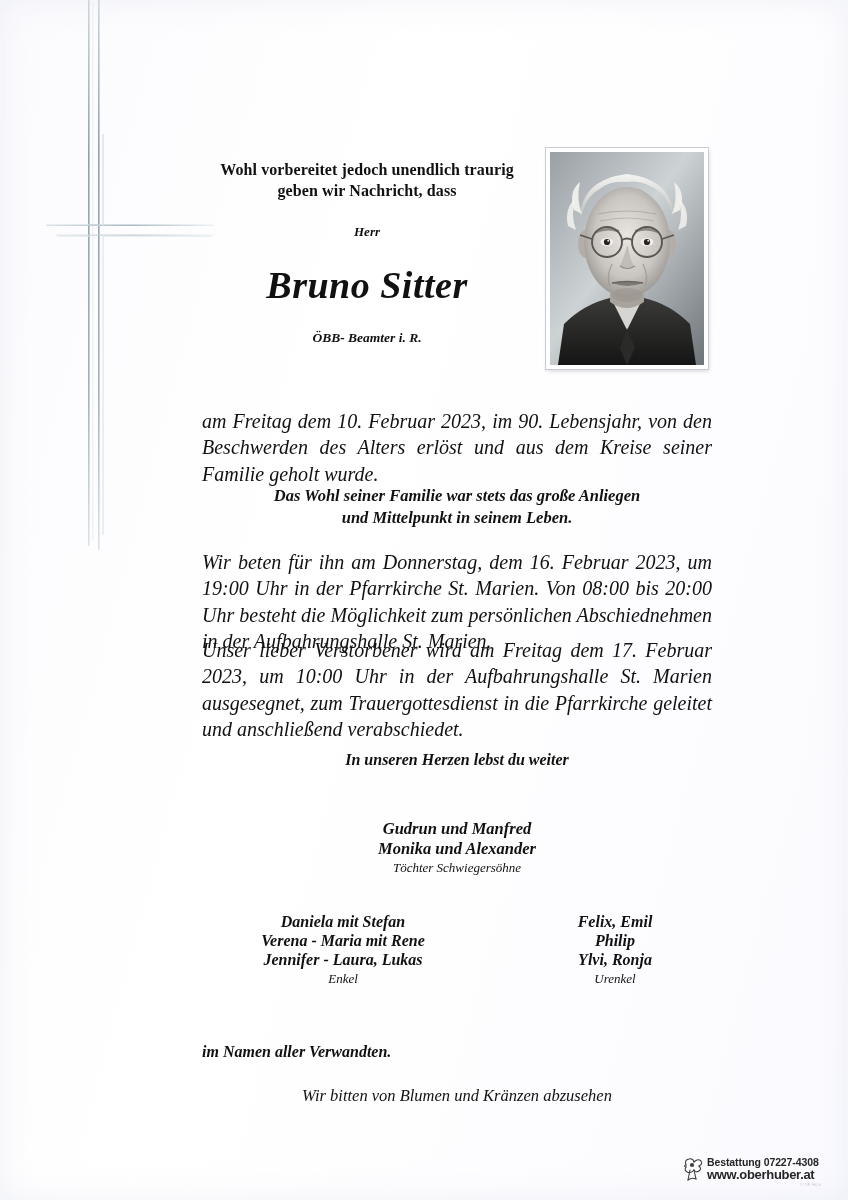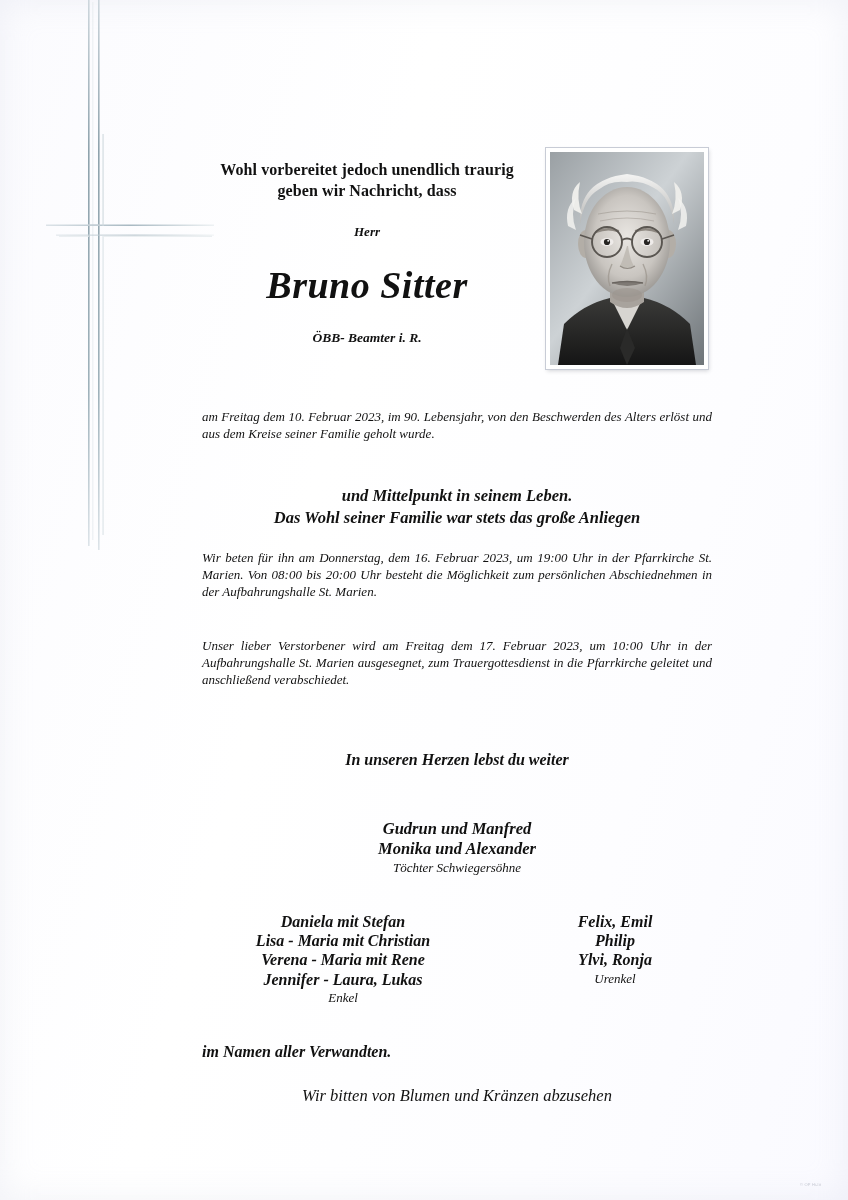--- a/index.html
+++ b/index.html
@@ -119,21 +119,21 @@
     font-size: 13.5px;
   }
 
   .body-block {
     position: absolute;
     left: 0;
     width: 510px;
     text-align: justify;
     text-justify: inter-word;
     font-style: italic;
-    font-size: 13px;
+    font-size: 20px;
     line-height: 1.32;
   }
   .body-block.p1 { top: 408px; }
   .body-block.p3 { top: 549px; }
   .body-block.p4 { top: 637px; }
 
   .emphasis-block {
     position: absolute;
     left: 0;
     width: 510px;
@@ -393,53 +393,73 @@
 
     <div class="salutation">Herr</div>
 
     <div class="deceased-name">Bruno Sitter</div>
 
     <div class="profession">ÖBB- Beamter i. R.</div>
 
     <div class="body-block p1">am Freitag dem 10. Februar 2023, im 90. Lebensjahr, von den Beschwerden des Alters erlöst und aus dem Kreise seiner Familie geholt wurde.</div>
 
     <div class="emphasis-block e1">
+      <div>Das Wohl seiner Familie war stets das große Anliegen</div>
       <div>und Mittelpunkt in seinem Leben.</div>
-      <div>Das Wohl seiner Familie war stets das große Anliegen</div>
     </div>
 
     <div class="body-block p3">Wir beten für ihn am Donnerstag, dem 16. Februar 2023, um 19:00 Uhr in der Pfarrkirche St. Marien. Von 08:00 bis 20:00 Uhr besteht die Möglichkeit zum persönlichen Abschiednehmen in der Aufbahrungshalle St. Marien.</div>
 
     <div class="body-block p4">Unser lieber Verstorbener wird am Freitag dem 17. Februar 2023, um 10:00 Uhr in der Aufbahrungshalle St. Marien ausgesegnet, zum Trauergottesdienst in die Pfarrkirche geleitet und anschließend verabschiedet.</div>
 
     <div class="memorial-line">In unseren Herzen lebst du weiter</div>
 
     <div class="children-block">
       <div>Gudrun und Manfred</div>
       <div>Monika und Alexander</div>
       <span class="relation-caption">Töchter Schwiegersöhne</span>
     </div>
 
     <div class="grandchildren-row">
       <div class="gc-col enkel">
         <div>Daniela mit Stefan</div>
-        <div>Lisa - Maria mit Christian</div>
         <div>Verena - Maria mit Rene</div>
         <div>Jennifer - Laura, Lukas</div>
         <span class="relation-caption">Enkel</span>
       </div>
       <div class="gc-col urenkel">
         <div>Felix, Emil</div>
         <div>Philip</div>
         <div>Ylvi, Ronja</div>
         <span class="relation-caption">Urenkel</span>
       </div>
     </div>
 
     <div class="closing-1">im Namen aller Verwandten.</div>
     <div class="closing-2">Wir bitten von Blumen und Kränzen abzusehen</div>
 
   </div>
 
+  <div class="footer-logo">
+    <span class="footer-mark">
+      <svg width="24" height="26" viewBox="0 0 24 26" xmlns="http://www.w3.org/2000/svg">
+        <g stroke="#3d3d3d" stroke-width="1.1" fill="none" stroke-linecap="round">
+          <path d="M5 9 Q3 4 8 3 Q12 2 13 6"></path>
+          <path d="M13 6 Q17 2 20 5 Q22 8 18 10"></path>
+          <path d="M18 10 Q21 13 18 15 Q15 17 13 14"></path>
+          <path d="M13 14 Q10 18 6 16 Q3 14 5 11"></path>
+          <path d="M5 11 Q2 10 5 9"></path>
+          <path d="M9 14 L7 24"></path>
+          <path d="M13 14 L15 23"></path>
+          <path d="M7 24 Q11 21 15 23"></path>
+        </g>
+        <circle cx="11" cy="9" r="2.1" fill="#3d3d3d"></circle>
+      </svg>
+    </span>
+    <span class="footer-text">
+      <span class="footer-line-1">Bestattung 07227-4308</span>
+      <span class="footer-line-2">www.oberhuber.at</span>
+    </span>
+  </div>
 
   <div class="footer-tiny">© OP Hi-lit</div>
 
 </div>
 
 </body></html>

